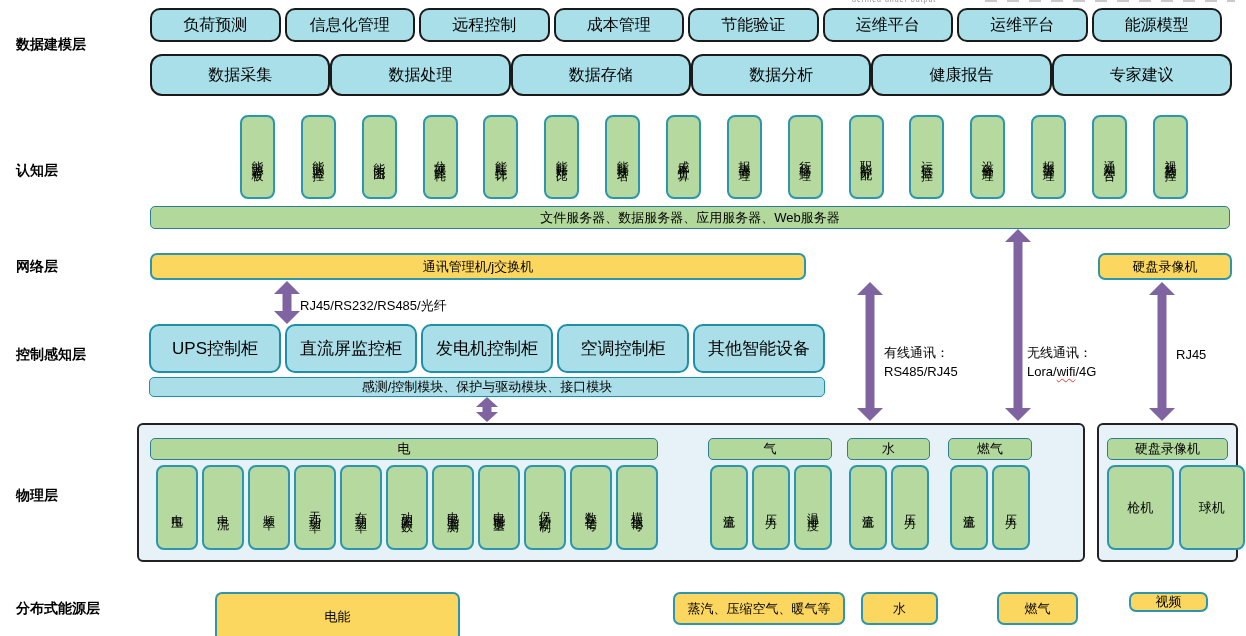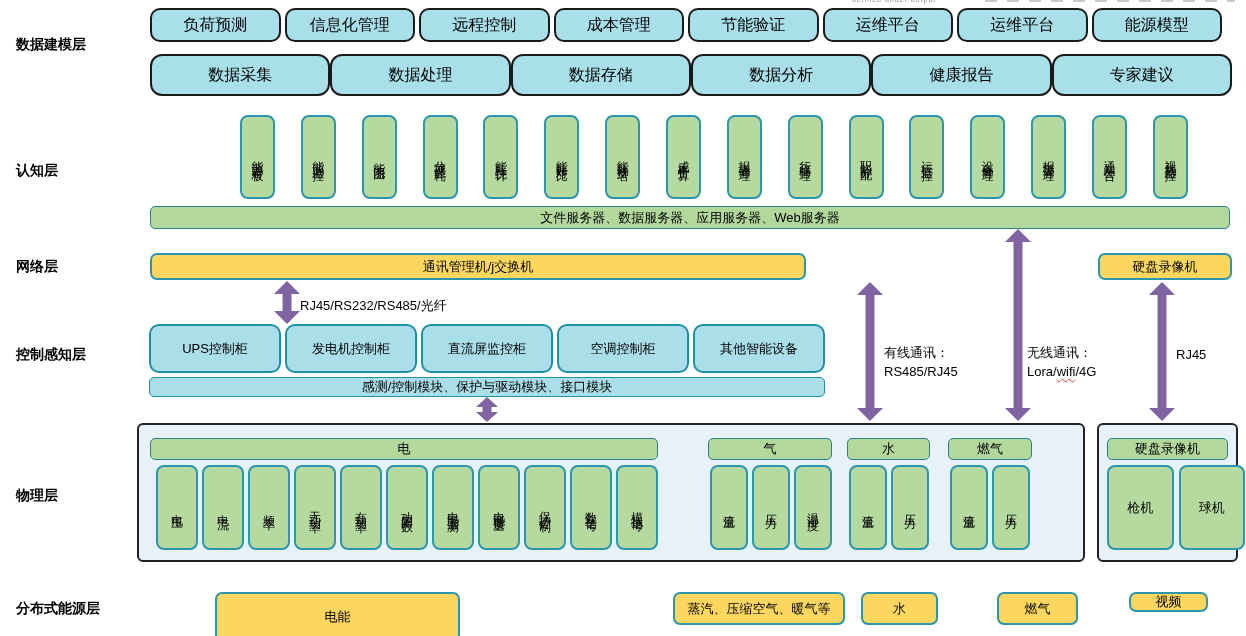--- a/index.html
+++ b/index.html
@@ -6,21 +6,21 @@
   #canvas{
     position:relative;width:1246px;height:636px;background:#fff;
     font-family:"Liberation Sans",sans-serif;color:#000;overflow:hidden;
   }
   .layer-label{position:absolute;left:16px;font-size:14px;font-weight:bold;white-space:nowrap;}
   
   .tealbox{background:#a8dfe8;border:2px solid #1a1a1a;border-radius:10px;
     display:flex;align-items:center;justify-content:center;font-size:16px;box-sizing:border-box;}
   .row{position:absolute;display:flex;}
   .cabinet{background:#aadee8;border:2px solid #1d8fa8;border-radius:10px;
-    display:flex;align-items:center;justify-content:center;font-size:13px;box-sizing:border-box;}
+    display:flex;align-items:center;justify-content:center;font-size:17px;box-sizing:border-box;}
   .vbox{background:#b5d99e;border:2px solid #2b96ad;border-radius:8px;
     display:flex;align-items:center;justify-content:center;box-sizing:border-box;}
   .vtext{writing-mode:vertical-lr;text-orientation:upright;font-size:12px;letter-spacing:3px;line-height:1;}
   .gbar{background:#b2d89b;border:1.5px solid #2b7f95;border-radius:5px;
     display:flex;align-items:center;justify-content:center;font-size:13px;box-sizing:border-box;position:absolute;}
   .ybox{background:#fcd75f;border:2px solid #2b96ad;border-radius:7px;
     display:flex;align-items:center;justify-content:center;font-size:13px;box-sizing:border-box;position:absolute;}
   .bluebar{background:#aadee8;border:1.5px solid #1d8fa8;border-radius:5px;
     display:flex;align-items:center;justify-content:center;font-size:13px;box-sizing:border-box;position:absolute;}
   .container-box{position:absolute;background:#e7f2f8;border:2px solid #222;border-radius:6px;box-sizing:border-box;}
@@ -164,22 +164,22 @@
       </div>
   </div>
 
   <div id="serverbar" class="gbar">文件服务器、数据服务器、应用服务器、Web服务器</div>
 
   <div id="commbar" class="ybox">通讯管理机/j交换机</div>
   <div id="dvrbox" class="ybox">硬盘录像机</div>
 
   <div id="cabinets" class="row">
     <div class="cabinet">UPS控制柜</div>
+    <div class="cabinet">直流屏监控柜</div>
     <div class="cabinet">发电机控制柜</div>
-    <div class="cabinet">直流屏监控柜</div>
     <div class="cabinet">空调控制柜</div>
     <div class="cabinet">其他智能设备</div>
   </div>
   <div id="modulebar" class="bluebar">感测/控制模块、保护与驱动模块、接口模块</div>
 
   <div id="phys-main" class="container-box"></div>
   <div id="phys-dvr" class="container-box"></div>
 
   <div class="gbar sec-header" style="left:150px;width:508px;">电</div>
   <div id="sec-elec-items" class="sec-items" style="left:156px;">

